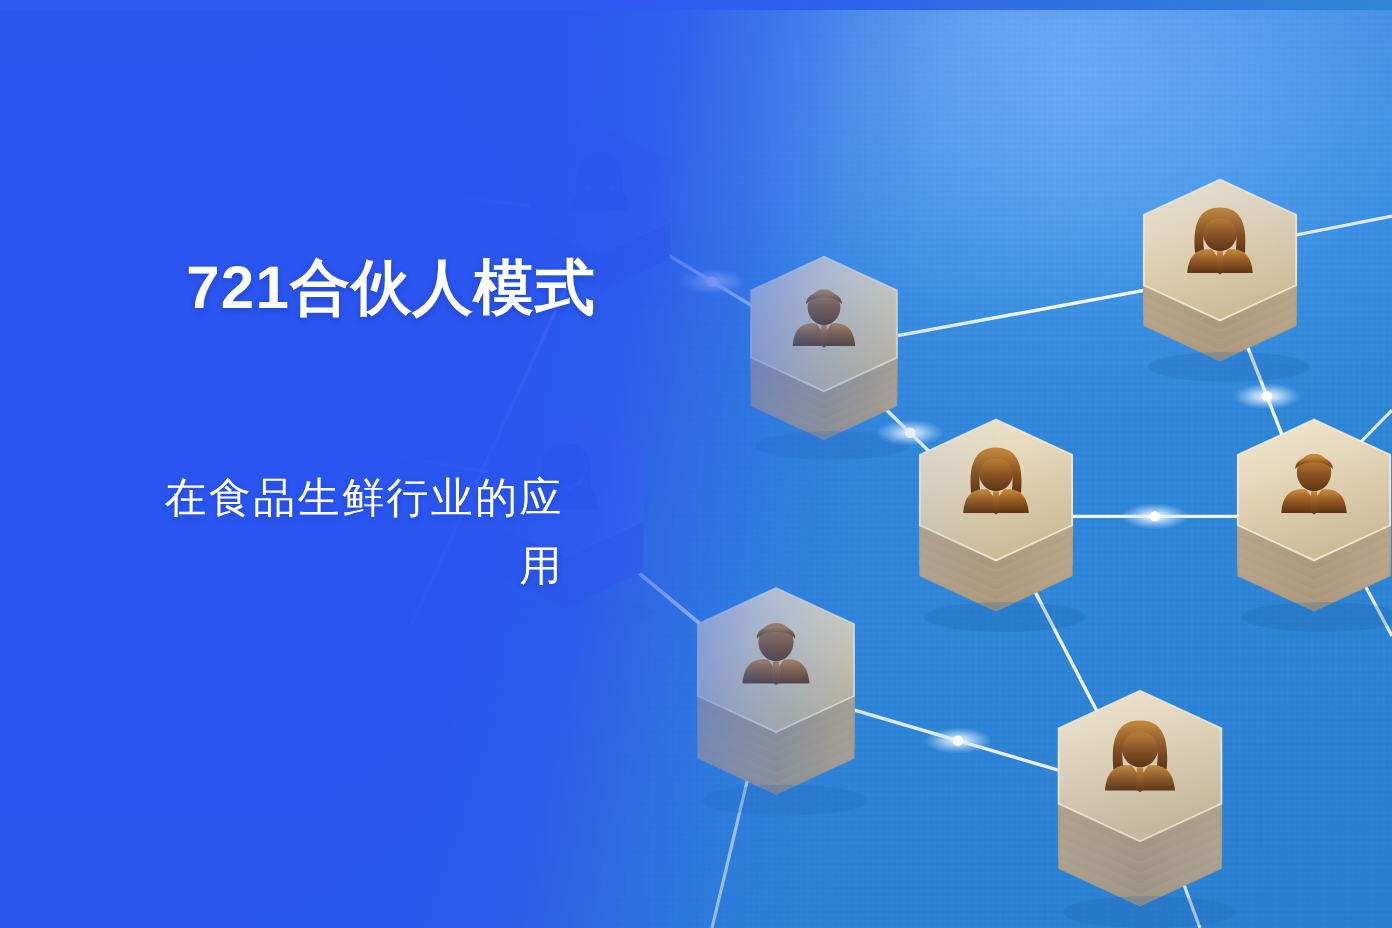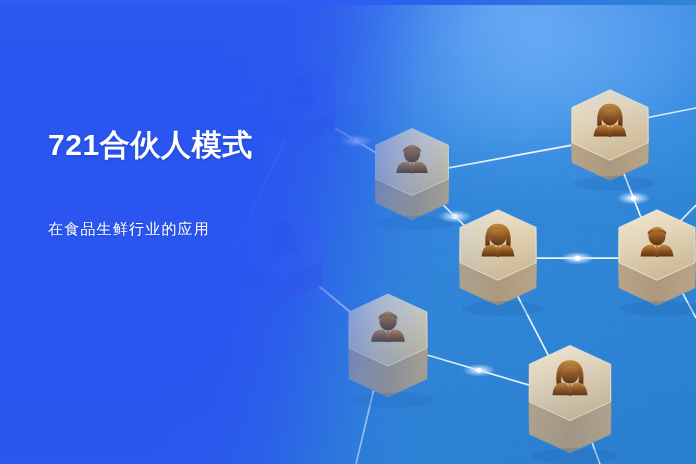--- a/index.html
+++ b/index.html
@@ -8,20 +8,21 @@
     background: #1d1d1d;
   }
   #banner {
     position: relative;
     width: 696px;
     height: 464px;
     overflow: hidden;
     font-family: "Liberation Sans", "DejaVu Sans", sans-serif;
     background: #701a75;
     user-select: none;
+    text-align: right;
   }
 
   
   .bg-base {
     position: absolute;
     inset: 0;
     background:
       radial-gradient(ellipse 70% 60% at 78% 8%, #4fa0ef 0%, rgba(79,160,239,0) 62%),
       linear-gradient(152deg, #3f8fe8 0%, #3689de 34%, #2f85d6 68%, #2a7fd0 100%);
   }
@@ -88,25 +89,25 @@
     color: #ffffff;
     font-size: 30px;
     font-weight: bold;
     line-height: 1.25;
     letter-spacing: .6px;
     margin: 0;
     text-shadow: 0 1px 3px rgba(10,30,110,.28);
   }
   .subheadline {
     color: #ffffff;
-    font-size: 15px;
+    font-size: 21px;
     font-weight: normal;
     line-height: 1.62;
     letter-spacing: 1.2px;
-    margin: 0;
+    margin: 16px;
     padding-top: 53px;
     text-shadow: 0 1px 3px rgba(10,30,110,.22);
   }
 </style>
 </head>
 <body>
 
 <div id="banner">
 
   <div class="bg-base"></div>

